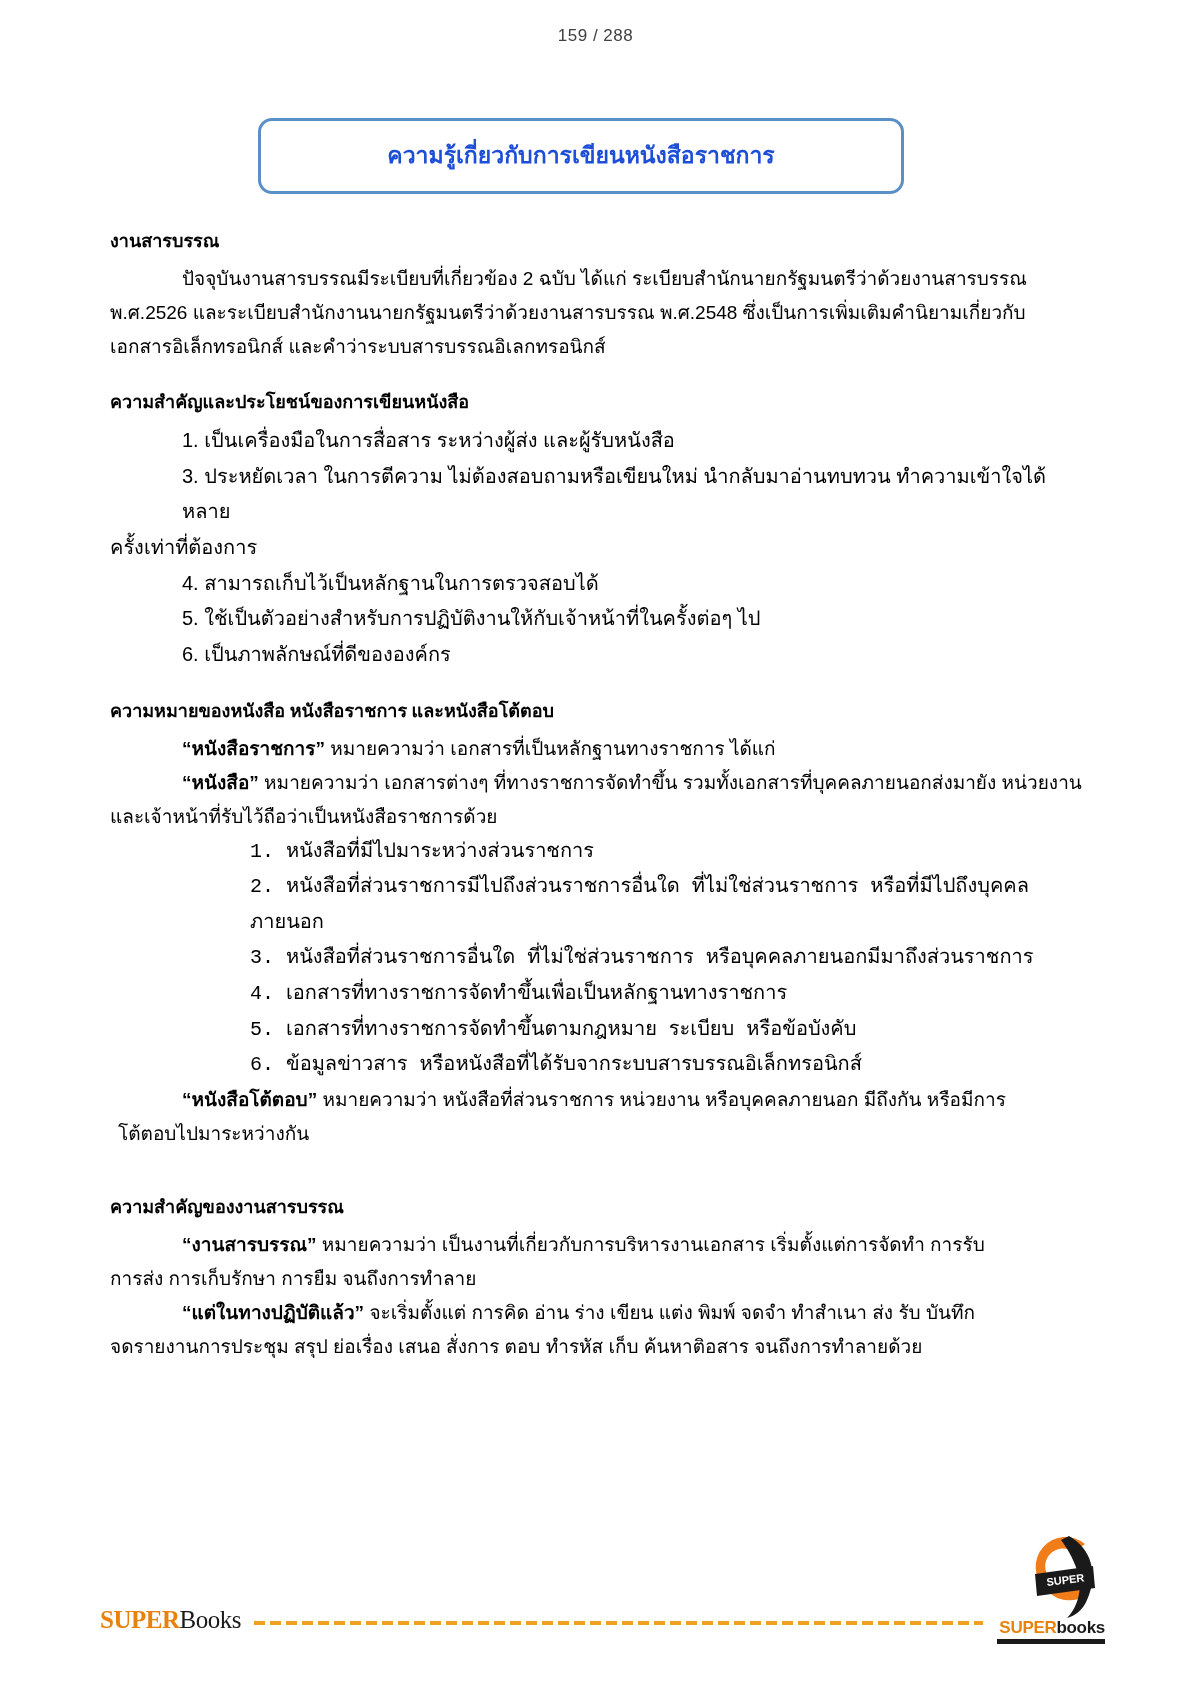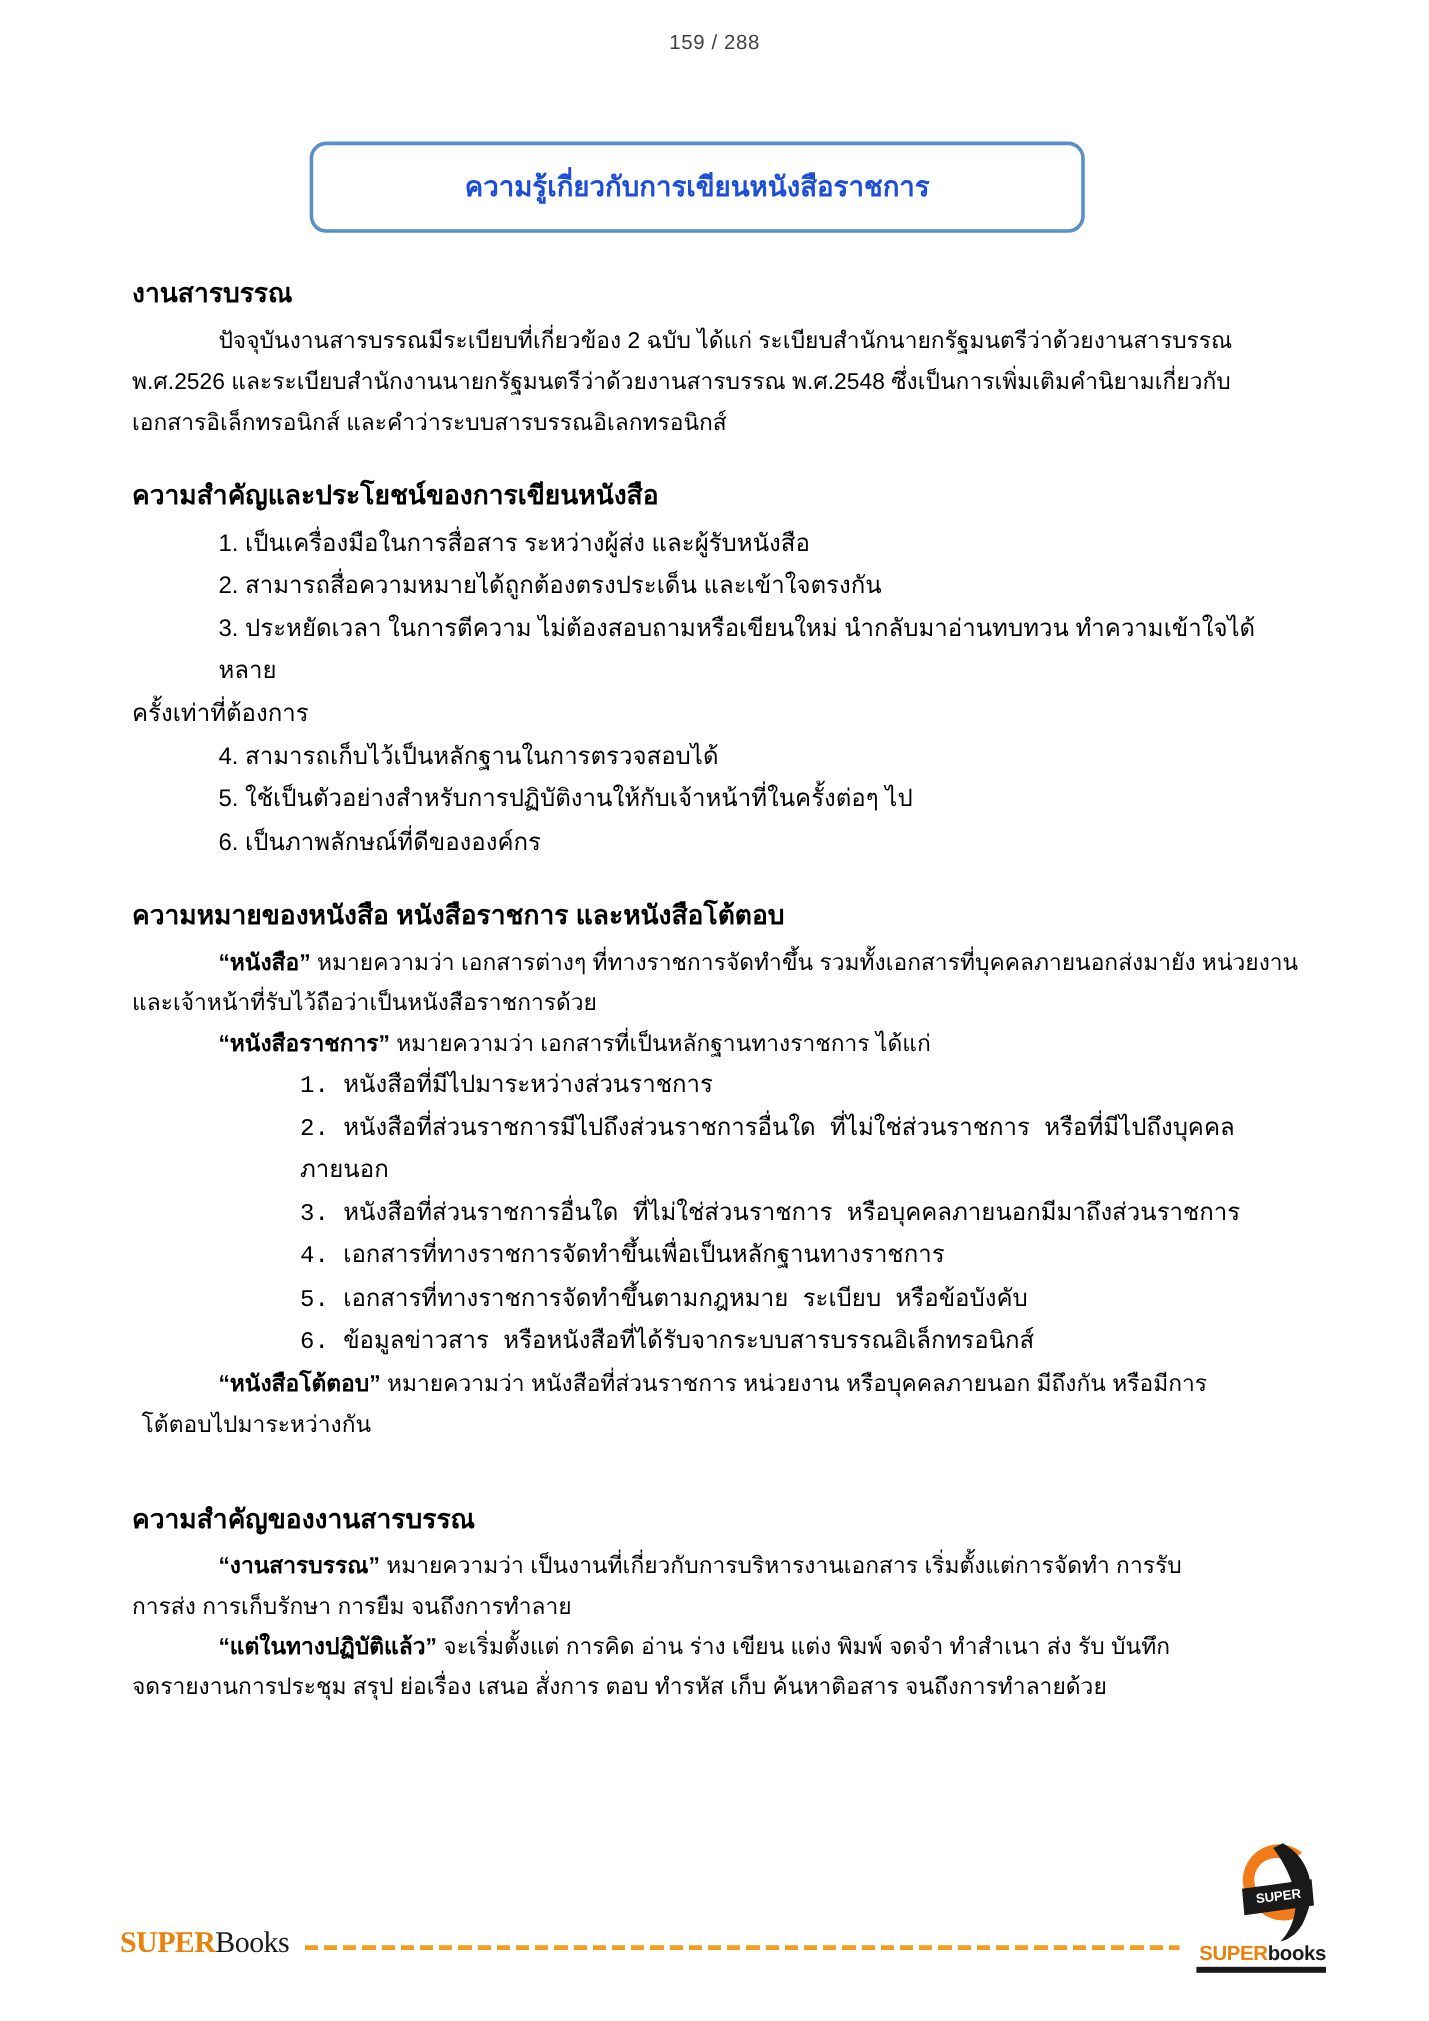--- a/index.html
+++ b/index.html
@@ -60,24 +60,25 @@
   }
 
   
   .content {
     position: absolute;
     top: 228px;
     left: 110px;
     width: 975px;
   }
   .sec-head {
-    font-size: 22px;
+    font-size: 18px;
     font-weight: bold;
     line-height: 1.55;
     margin: 0 0 6px 0;
+    font-family: Liberation Serif, serif;
   }
   .para {
     font-size: 19px;
     line-height: 1.78;
     margin: 0;
     text-align: left;
   }
   .para.indent {
     text-indent: 72px;
   }
@@ -185,34 +186,33 @@
 
   <div class="content">
 
     <p class="sec-head">งานสารบรรณ</p>
     <p class="para indent">ปัจจุบันงานสารบรรณมีระเบียบที่เกี่ยวข้อง 2 ฉบับ ได้แก่ ระเบียบสำนักนายกรัฐมนตรีว่าด้วยงานสารบรรณ พ.ศ.2526 และระเบียบสำนักงานนายกรัฐมนตรีว่าด้วยงานสารบรรณ พ.ศ.2548 ซึ่งเป็นการเพิ่มเติมคำนิยามเกี่ยวกับเอกสารอิเล็กทรอนิกส์ และคำว่าระบบสารบรรณอิเลกทรอนิกส์</p>
 
     <div class="spacer-md"></div>
 
     <p class="sec-head">ความสำคัญและประโยชน์ของการเขียนหนังสือ</p>
     <p class="li">1. เป็นเครื่องมือในการสื่อสาร ระหว่างผู้ส่ง และผู้รับหนังสือ</p>
-    <p class="li">2. สามารถสื่อความหมายได้ถูกต้องตรงประเด็น และเข้าใจตรงกัน</p>
     <p class="li">3. ประหยัดเวลา ในการตีความ ไม่ต้องสอบถามหรือเขียนใหม่ นำกลับมาอ่านทบทวน ทำความเข้าใจได้หลาย</p>
     <p class="li cont">ครั้งเท่าที่ต้องการ</p>
     <p class="li">4. สามารถเก็บไว้เป็นหลักฐานในการตรวจสอบได้</p>
     <p class="li">5. ใช้เป็นตัวอย่างสำหรับการปฏิบัติงานให้กับเจ้าหน้าที่ในครั้งต่อๆ ไป</p>
     <p class="li">6. เป็นภาพลักษณ์ที่ดีขององค์กร</p>
 
     <div class="spacer-md"></div>
 
     <p class="sec-head">ความหมายของหนังสือ หนังสือราชการ และหนังสือโต้ตอบ</p>
 
+    <p class="para indent"><span class="bold">“หนังสือราชการ”</span><span> หมายความว่า  เอกสารที่เป็นหลักฐานทางราชการ ได้แก่</span></p>
+
     <p class="para indent"><span class="bold">“หนังสือ”</span><span> หมายความว่า เอกสารต่างๆ ที่ทางราชการจัดทำขึ้น รวมทั้งเอกสารที่บุคคลภายนอกส่งมายัง หน่วยงาน และเจ้าหน้าที่รับไว้ถือว่าเป็นหนังสือราชการด้วย</span></p>
-
-    <p class="para indent"><span class="bold">“หนังสือราชการ”</span><span> หมายความว่า  เอกสารที่เป็นหลักฐานทางราชการ ได้แก่</span></p>
 
     <p class="li deep">1. หนังสือที่มีไปมาระหว่างส่วนราชการ</p>
     <p class="li deep">2. หนังสือที่ส่วนราชการมีไปถึงส่วนราชการอื่นใด ที่ไม่ใช่ส่วนราชการ หรือที่มีไปถึงบุคคลภายนอก</p>
     <p class="li deep">3. หนังสือที่ส่วนราชการอื่นใด ที่ไม่ใช่ส่วนราชการ หรือบุคคลภายนอกมีมาถึงส่วนราชการ</p>
     <p class="li deep">4. เอกสารที่ทางราชการจัดทำขึ้นเพื่อเป็นหลักฐานทางราชการ</p>
     <p class="li deep">5. เอกสารที่ทางราชการจัดทำขึ้นตามกฎหมาย ระเบียบ หรือข้อบังคับ</p>
     <p class="li deep">6. ข้อมูลข่าวสาร หรือหนังสือที่ได้รับจากระบบสารบรรณอิเล็กทรอนิกส์</p>
 
     <p class="para indent"><span class="bold">“หนังสือโต้ตอบ”</span><span> หมายความว่า  หนังสือที่ส่วนราชการ หน่วยงาน หรือบุคคลภายนอก มีถึงกัน หรือมีการ</span></p>
     <p class="para" style="padding-left:8px;">โต้ตอบไปมาระหว่างกัน</p>

